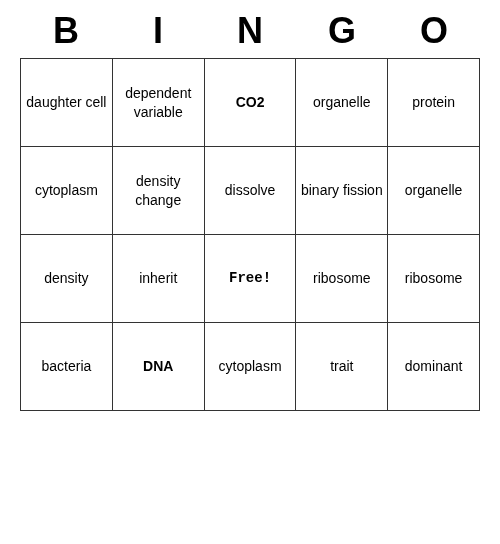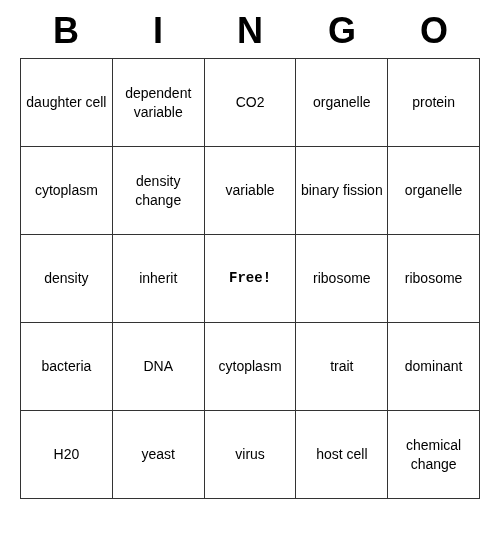--- a/index.html
+++ b/index.html
@@ -34,21 +34,21 @@
       width: 92px;
       height: 88px;
       text-align: center;
       vertical-align: middle;
       padding: 4px;
       font-size: 14px;
       line-height: 1.3;
     }
     .cell-large {
       font-size: 28px;
-      font-weight: normal;
+      font-weight: bold;
     }
     .cell-medium {
       font-size: 20px;
       font-weight: normal;
     }
     .cell-free {
       font-size: 26px;
       font-weight: bold;
       font-family: Liberation Mono, monospace;
     }
@@ -69,39 +69,32 @@
   <tr>
         <td>daughter cell</td>
         <td>dependent variable</td>
         <td class="cell-large">CO2</td>
         <td>organelle</td>
         <td>protein</td>
       </tr>
       <tr>
         <td>cytoplasm</td>
         <td>density change</td>
-        <td>variable</td>
+        <td>dissolve</td>
         <td>binary fission</td>
         <td>organelle</td>
       </tr>
       <tr>
         <td>density</td>
         <td>inherit</td>
         <td class="cell-free">Free!</td>
         <td>ribosome</td>
         <td>ribosome</td>
       </tr>
       <tr>
         <td>bacteria</td>
         <td class="cell-large">DNA</td>
         <td>cytoplasm</td>
         <td class="cell-medium">trait</td>
         <td>dominant</td>
       </tr>
-      <tr>
-        <td class="cell-large">H20</td>
-        <td>yeast</td>
-        <td>virus</td>
-        <td>host cell</td>
-        <td>chemical change</td>
-      </tr>
     </tbody>
 </table>
 
 </body></html>

